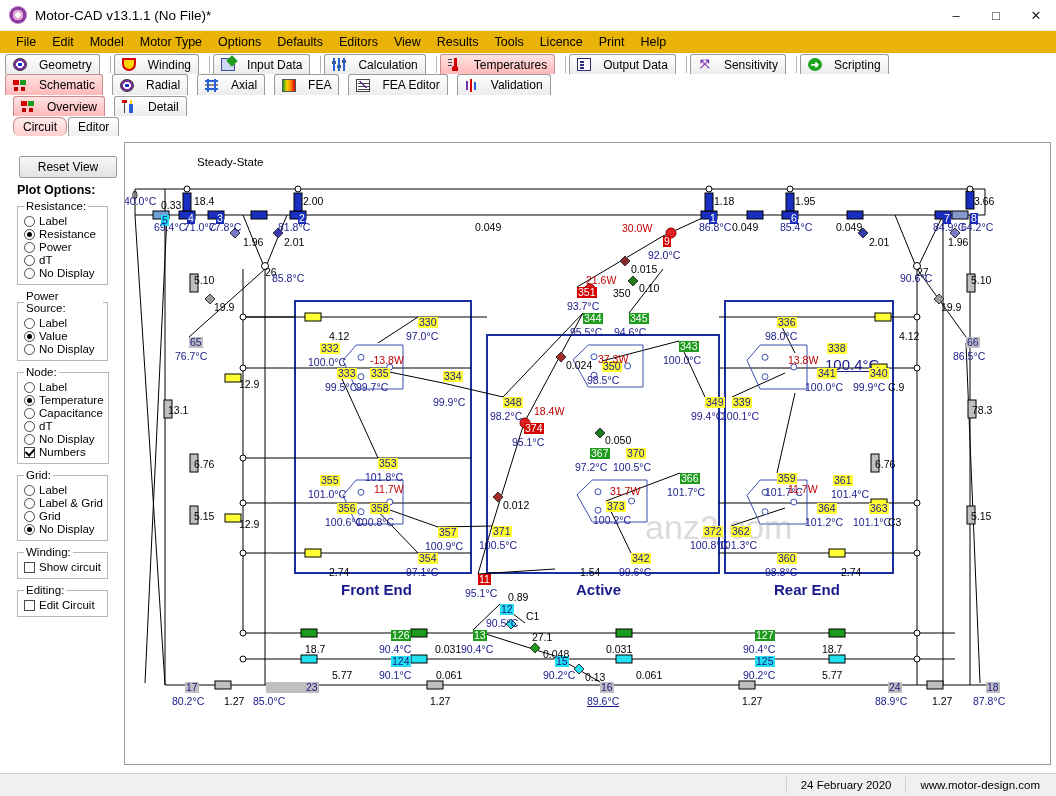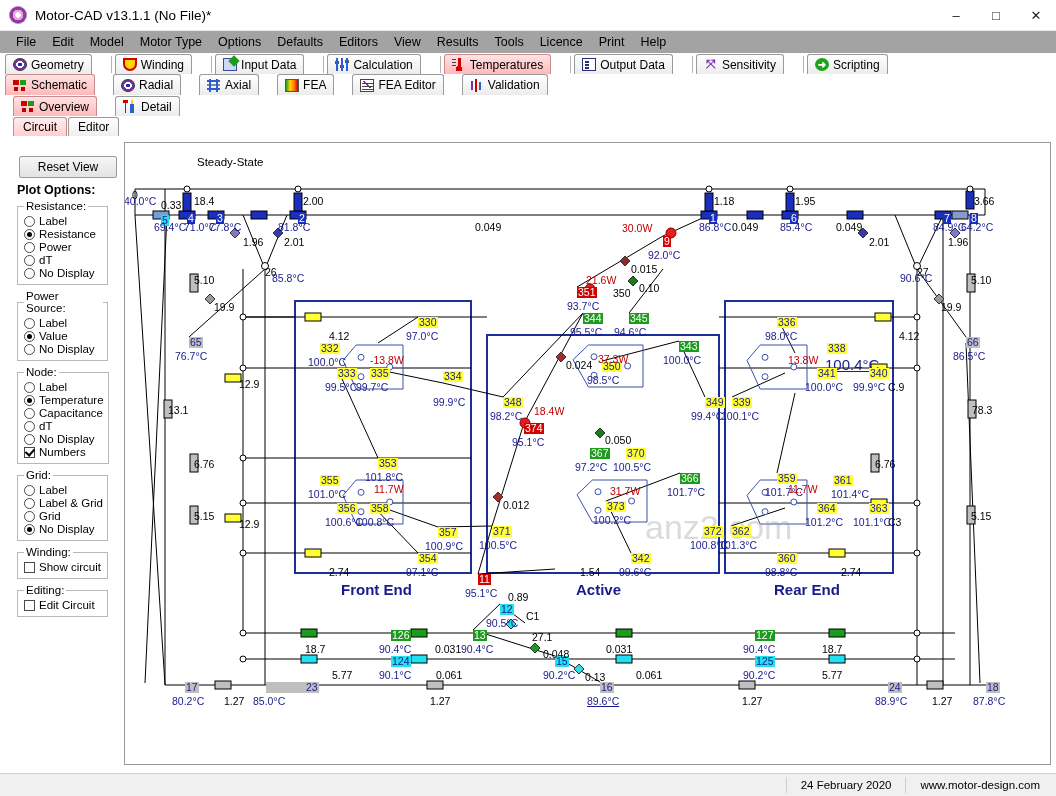--- a/index.html
+++ b/index.html
@@ -13,28 +13,28 @@
   
   .titlebar{height:30px;display:flex;align-items:center;background:#ffffff;border-bottom:1px solid #e8e8e8;flex:none;}
   .app-icon{width:18px;height:18px;margin-left:9px;margin-right:8px;position:relative;}
   .app-icon .ring{position:absolute;inset:0;border-radius:50%;background:
      radial-gradient(circle at 50% 50%, #ffffff 0 22%, #e7a6d8 23% 42%, #8a3fa0 43% 62%, #c070c8 63% 78%, #5b1f7a 79% 100%);}
   .app-title{font-size:13.5px;color:#000;}
   .win-btns{margin-left:auto;display:flex;height:30px;}
   .win-btn{width:40px;height:30px;display:flex;align-items:center;justify-content:center;font-size:13px;color:#222;}
 
   
-  .menubar{height:22px;display:flex;align-items:center;padding-left:8px;background:#a3a3a3;flex:none;}
+  .menubar{height:22px;display:flex;align-items:center;padding-left:8px;background:#eab308;flex:none;}
   .menuitem{padding:2px 8px;font-size:12.5px;color:#000;cursor:default;}
 
   
   .tabstrip{display:flex;align-items:flex-end;padding-left:5px;height:21px;flex:none;background:#ffffff;}
   .tab{
-    display:flex;align-items:center;gap:4px;
-    height:19px;padding:0 7px;margin-right:18px;
+    display:flex;align-items:center;gap:12px;
+    height:19px;padding:0 7px;margin-right:9px;
     border:1px solid #9a9a9a;border-bottom:none;
     border-radius:3px 3px 0 0;
     background:linear-gradient(#ffffff,#ececec);
     font-size:12px;white-space:nowrap;
   }
   .tab.sel{background:linear-gradient(#ffe3e3,#ffb9b9);border-color:#c98c8c;}
   .tab .ic{width:14px;height:13px;display:inline-block;flex:none;position:relative;}
   .strip2 .tab{height:20px;}
   .strip3{padding-left:13px;}
   .tabsep{width:1px;height:17px;background:#b5b5b5;margin:0 3px 1px 1px;align-self:flex-end;}
@@ -92,21 +92,21 @@
   .ic-detail{background:
      linear-gradient(#d40000,#d40000) 0 0/5px 3px no-repeat,
      linear-gradient(#444,#444) 2px 3px/1px 10px no-repeat,
      linear-gradient(#2a5fd4,#2a5fd4) 7px 4px/4px 9px no-repeat,
      linear-gradient(#ffd400,#ffd400) 8px 0/2px 4px no-repeat;}
 
   
   .subtabs{display:flex;align-items:flex-end;height:20px;padding-left:13px;background:#fff;flex:none;}
   .subtab{height:18px;line-height:18px;padding:0 9px;border:1px solid #9a9a9a;border-bottom:none;border-radius:3px 3px 0 0;
      background:linear-gradient(#ffffff,#eeeeee);font-size:12px;margin-right:1px;}
-  .subtab.sel{background:linear-gradient(#ffecec,#ffcfcf);border-color:#c98c8c;}
+  .subtab.sel{background:linear-gradient(#ffecec,#ffcfcf);border-color:#c98c8c;border-radius:7px;}
 
   
   .body{flex:1;display:flex;padding:0 5px 0 7px;min-height:0;}
   .sidebar{width:115px;flex:none;padding-top:14px;}
   .reset-btn{width:98px;height:22px;margin:6px 0 0 12px;border:1px solid #9a9a9a;background:linear-gradient(#f6f6f6,#e3e3e3);
      font-size:12px;border-radius:2px;}
   .plot-title{font-weight:bold;font-size:12.5px;margin:5px 0 3px 10px;}
   fieldset{margin:0 0 5px 10px;padding:2px 4px 4px 6px;border:1px solid #b8b8b8;width:91px;box-sizing:border-box;}
   legend{font-size:11.5px;padding:0 2px;}
   .opt{display:flex;align-items:center;gap:4px;margin:1px 0;font-size:11.5px;white-space:nowrap;}

